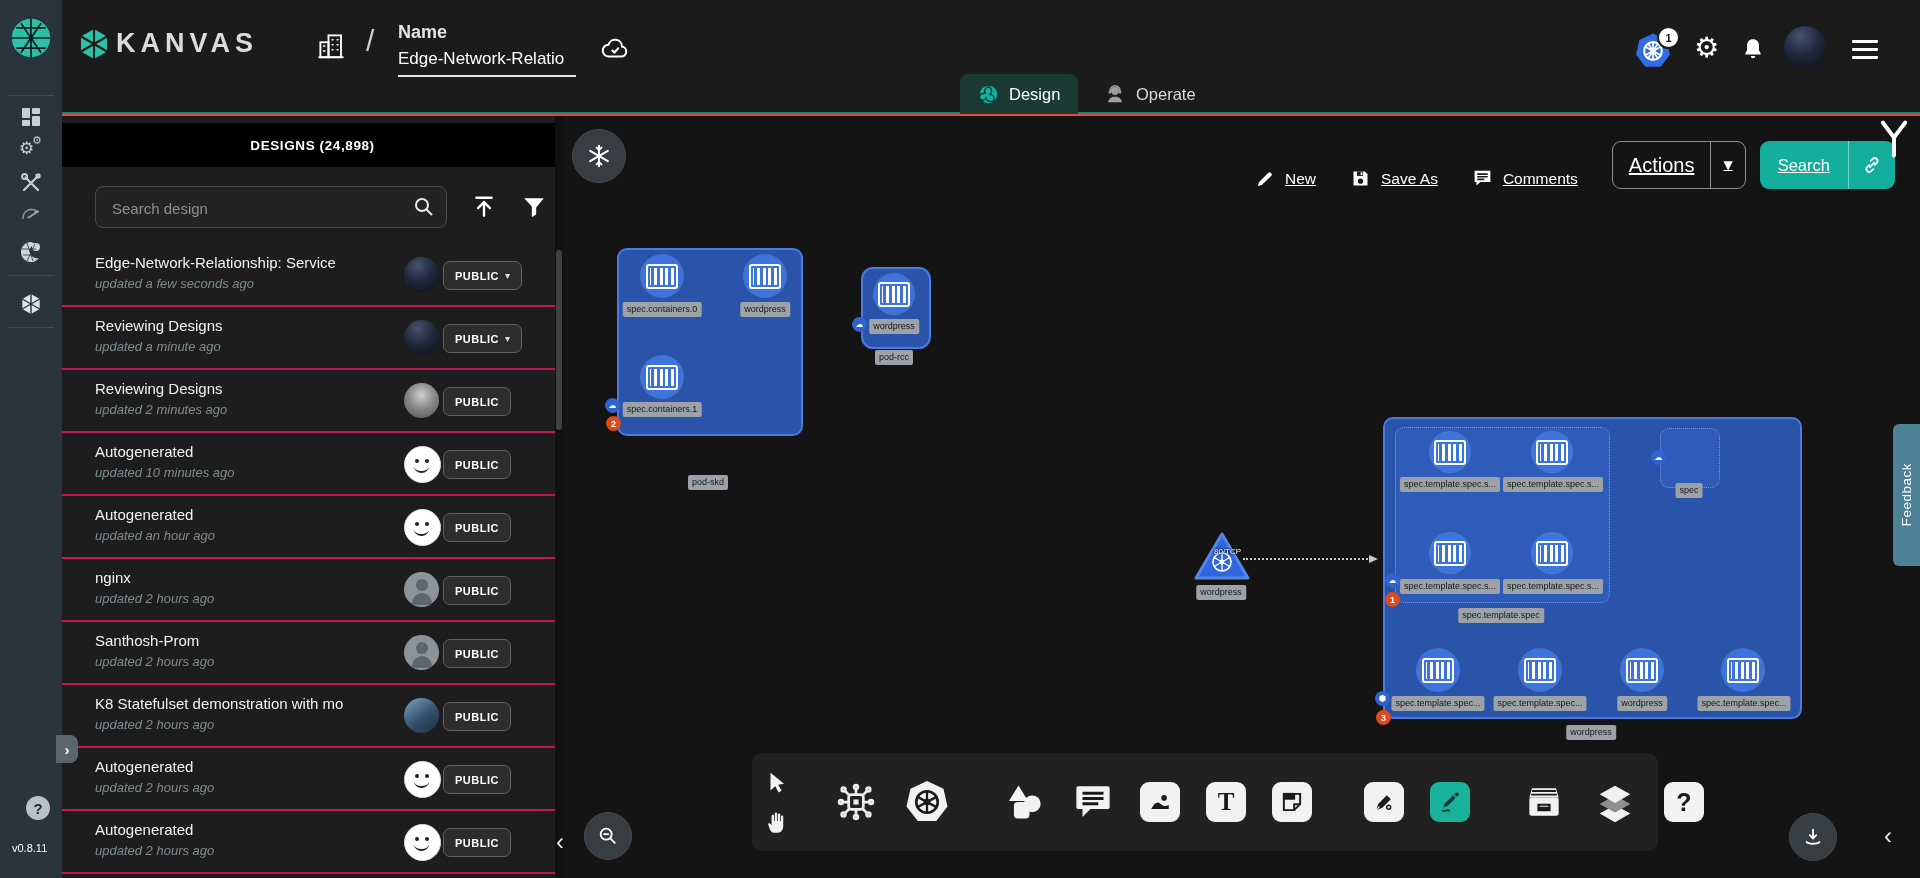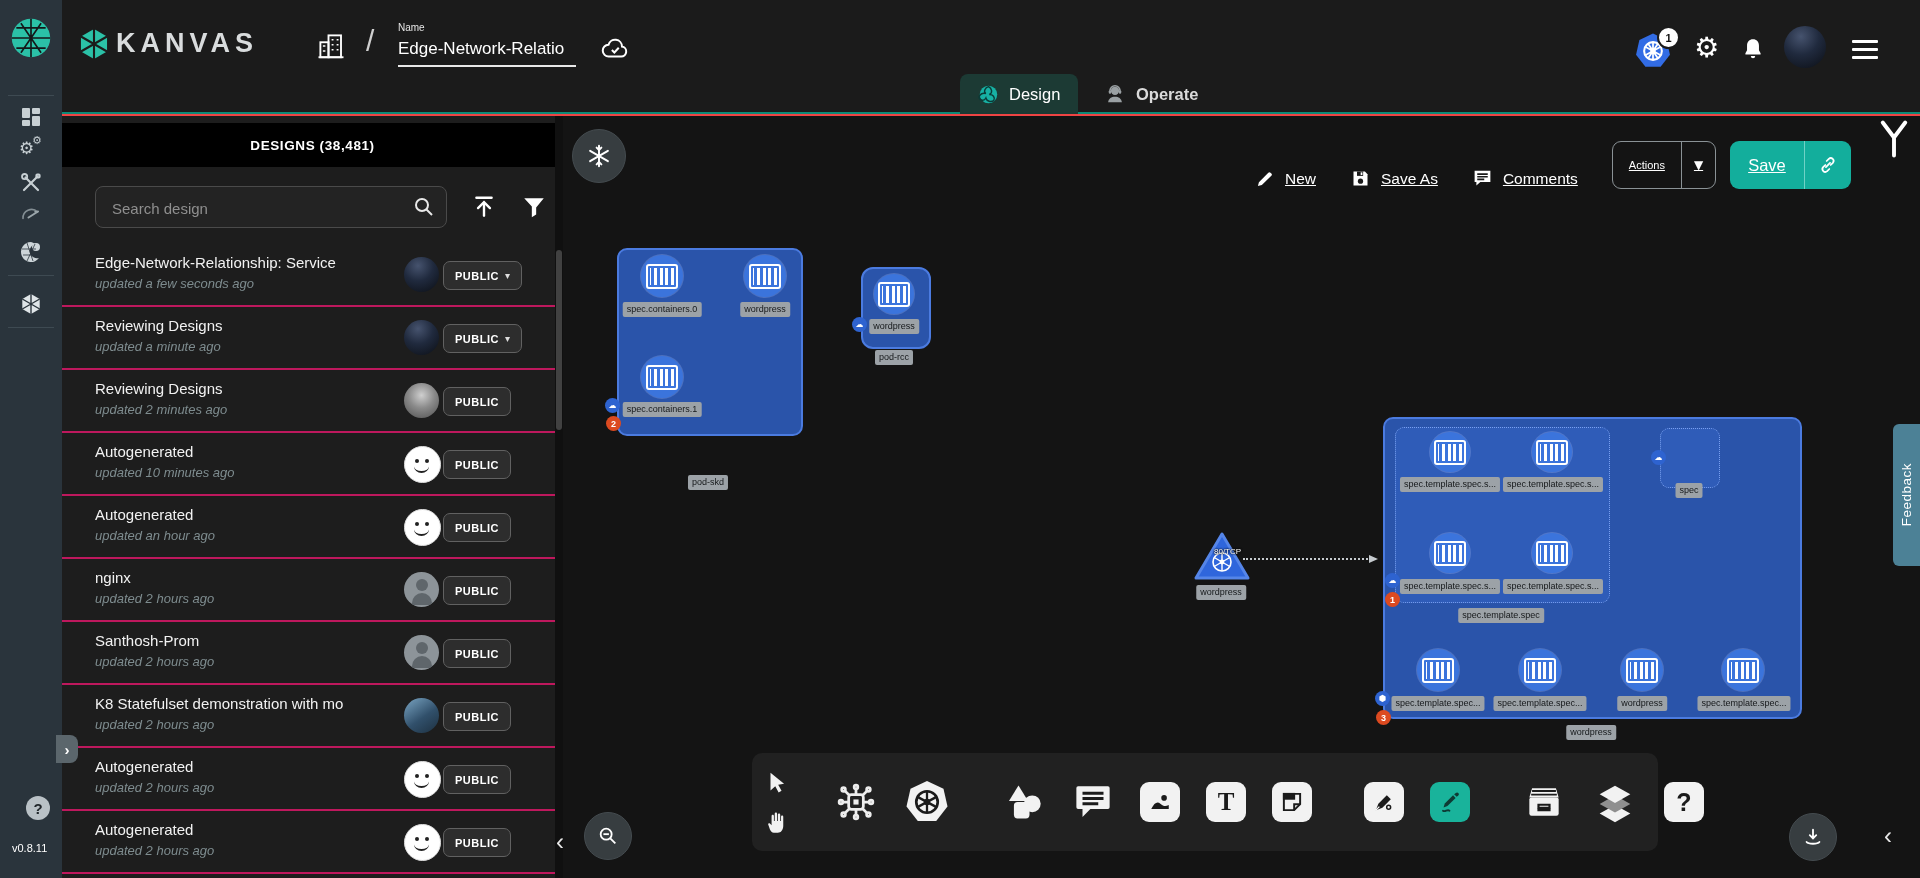--- a/index.html
+++ b/index.html
@@ -8,41 +8,41 @@
   .uni{font-family:"DejaVu Sans",sans-serif;}
 
   
   .header{position:absolute;left:0;top:0;width:1920px;height:114px;background:#1B1B1B;}
   .tab-underline{position:absolute;left:62px;top:112px;width:1858px;height:2px;background:#0D8A78;z-index:4;}
   .logotype{position:absolute;left:116px;top:28px;font-size:27px;font-weight:700;letter-spacing:5px;color:#D9DCDD;}
   .logo-hex{position:absolute;left:76px;top:26px;}
   .crumb-sep{position:absolute;left:366px;top:24px;font-size:30px;font-weight:300;color:#cfcfcf;}
   .bld{position:absolute;left:316px;top:30px;}
   .name-wrap{position:absolute;left:398px;top:22px;}
-  .name-label{font-size:10px;color:#E6E6E6;}
+  .name-label{font-size:18px;color:#E6E6E6;font-weight:bold;}
   .name-input{display:block;margin-top:4px;width:178px;background:transparent;border:none;outline:none;
               border-bottom:2px solid #E8E8E8;color:#fff;font-size:17px;padding:2px 0 6px 0;
               font-family:"Liberation Sans",sans-serif;}
   .cloud{position:absolute;left:598px;top:34px;}
   .k8s-ctx{position:absolute;left:1634px;top:32px;width:38px;height:38px;}
   .ctx-badge{position:absolute;right:-8px;top:-6px;width:19px;height:19px;border-radius:50%;background:#fff;
              border:2px solid #1b1b1b;color:#111;font-size:11px;font-weight:700;display:flex;align-items:center;justify-content:center;}
   .hgear{position:absolute;left:1694px;top:34px;font-size:28px;color:#fff;line-height:1;}
   .hbell{position:absolute;left:1740px;top:36px;}
   .havatar{position:absolute;left:1784px;top:26px;width:42px;height:42px;border-radius:50%;
            background:radial-gradient(circle at 40% 25%,#46536e 0%,#202a3e 45%,#0b0e14 100%);}
   .hmenu{position:absolute;left:1852px;top:40px;display:flex;flex-direction:column;gap:5px;}
   .hmenu span{display:block;width:26px;height:3px;background:#fff;border-radius:1px;}
 
   
   .tab{position:absolute;top:74px;height:40px;display:flex;align-items:center;gap:10px;padding:0 18px;
        border-radius:8px 8px 0 0;font-size:16.5px;color:#DADADA;z-index:5;}
   .tab.active{background:#1C3A34;color:#fff;}
   .tab-design{left:960px;}
-  .tab-operate{left:1086px;font-weight:bold;}
+  .tab-operate{left:1086px;}
 
   
   .rail{position:absolute;left:0;top:0;width:62px;height:878px;background:#2A343C;z-index:6;}
   .rail-logo{position:absolute;left:9px;top:16px;width:44px;height:44px;}
   .rail-div{position:absolute;left:8px;width:46px;height:1px;background:#3E4A52;}
   .rail-ic{position:absolute;left:19px;width:24px;height:24px;color:#C7CFD3;}
   .gearbig{position:absolute;left:0;top:4px;font-size:17px;color:#C7CFD3;line-height:1;}
   .gearsmall{position:absolute;left:13px;top:-1px;font-size:11px;color:#C7CFD3;line-height:1;}
   .rail-help{position:absolute;left:26px;top:796px;width:24px;height:24px;border-radius:50%;background:#B9C1C6;
              color:#20262a;font-weight:700;font-size:15px;display:flex;align-items:center;justify-content:center;}
@@ -80,21 +80,21 @@
   .scrollthumb{position:absolute;right:1px;top:134px;width:6px;height:180px;border-radius:3px;background:#414141;}
   .panel-expander{position:absolute;left:56px;top:735px;width:22px;height:28px;background:#5B666C;border-radius:0 8px 8px 0;
                   color:#fff;font-size:15px;font-weight:700;display:flex;align-items:center;justify-content:center;z-index:7;}
 
   
   .canvas{position:absolute;left:563px;top:116px;right:0;bottom:0;background:#141414;}
   .fab{position:absolute;border-radius:50%;background:#373D40;border:1px solid #444b4f;display:flex;align-items:center;justify-content:center;z-index:8;}
   .ctoolbar{position:absolute;top:143px;height:46px;display:flex;align-items:flex-end;z-index:8;color:#fff;text-decoration:underline;}
   .ct-item{display:flex;align-items:center;gap:10px;font-size:15.5px;margin-right:34px;cursor:pointer;}
   .btn-actions{display:flex;align-items:stretch;height:46px;border:1px solid #8A9296;border-radius:9px;overflow:hidden;margin-right:14px;}
-  .btn-actions .main{display:flex;align-items:center;padding:0 16px;font-size:11px;color:#fff;}
+  .btn-actions .main{display:flex;align-items:center;padding:0 16px;font-size:20px;color:#fff;}
   .btn-actions .caret{display:flex;align-items:center;padding:0 12px;border-left:1px solid #8A9296;font-size:12px;}
   .btn-share{display:flex;align-items:stretch;height:48px;background:#13AE9C;border-radius:9px;overflow:hidden;}
   .btn-share .main{display:flex;align-items:center;padding:0 18px;font-size:16.5px;color:#fff;font-weight:500;}
   .btn-share .link{display:flex;align-items:center;padding:0 13px;border-left:1px solid #6fd2c6;}
 
   
   .cluster{position:absolute;border-radius:10px;z-index:2;}
   .c-solid{background:#2A54AA;border:2px solid #4B7BE0;}
   .c-inner{background:#2F5CB8;border:1.5px dotted #7AA0F0;border-radius:9px;}
   .cnode{position:absolute;width:42px;height:42px;border-radius:50%;background:#3B74DC;
@@ -241,21 +241,21 @@
       <path d="M12 2l8.7 5v10L12 22l-8.7-5V7z" fill="#DFE5E8"></path>
       <path d="M12 12V2M12 12l8.7-5M12 12l8.7 5M12 12v10M12 12l-8.7 5M12 12L3.3 7" stroke="#2A343C" stroke-width="1.4"></path>
     </svg>
     <div class="rail-div" style="top:327px"></div>
 
     <div class="rail-help">?</div>
     <div class="version">v0.8.11</div>
   </div>
 
   <div class="panel">
-    <div class="panel-head">DESIGNS (38,481)</div>
+    <div class="panel-head">DESIGNS (24,898)</div>
     <div class="search-row">
       <div class="search-box">
         <input placeholder="Search design" style="">
         <svg class="search-ic" width="24" height="24" viewBox="0 0 24 24" fill="none" stroke="#E8E8E8" stroke-width="2">
           <circle cx="10" cy="10" r="6"></circle>
             <path d="M14.5 14.5L20 20"></path>
         </svg>
       </div>
       <svg class="panel-action" viewBox="0 0 24 24" fill="none" stroke="#fff" stroke-width="2.2" stroke-linecap="round">
         <path d="M5 3.5h14"></path>
@@ -394,21 +394,21 @@
         <path d="M3 3h18v13H9.5L5 20v-4H3z" fill="#fff"></path>
         <path d="M6 7h12M6 10h12M6 13h8" stroke="#1b1b1b" stroke-width="1.8"></path>
       </svg>
       <span>Comments</span>
     </div>
     <div class="btn-actions">
       <span class="main">Actions</span>
       <span class="caret uni">▼</span>
     </div>
     <div class="btn-share">
-      <span class="main">Save</span>
+      <span class="main">Search</span>
       <span class="link">
         <svg width="20" height="20" viewBox="0 0 24 24" fill="none" stroke="#fff" stroke-width="2.1" stroke-linecap="round">
           <path d="M9.5 14.5l5-5"></path>
           <path d="M8.8 12l-2.6 2.6a3.4 3.4 0 0 0 4.8 4.8l2.6-2.6"></path>
           <path d="M15.2 12l2.6-2.6a3.4 3.4 0 0 0-4.8-4.8L10.4 7.2"></path>
         </svg>
       </span>
     </div>
   </div>
 

